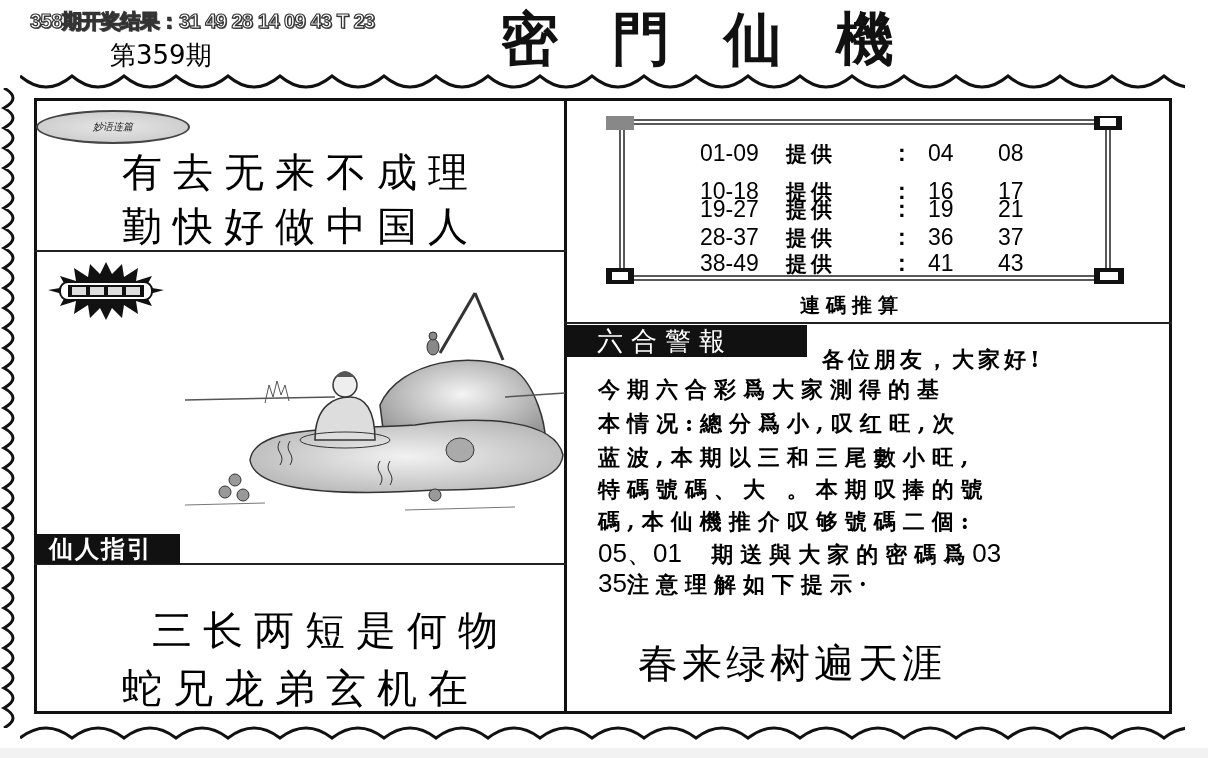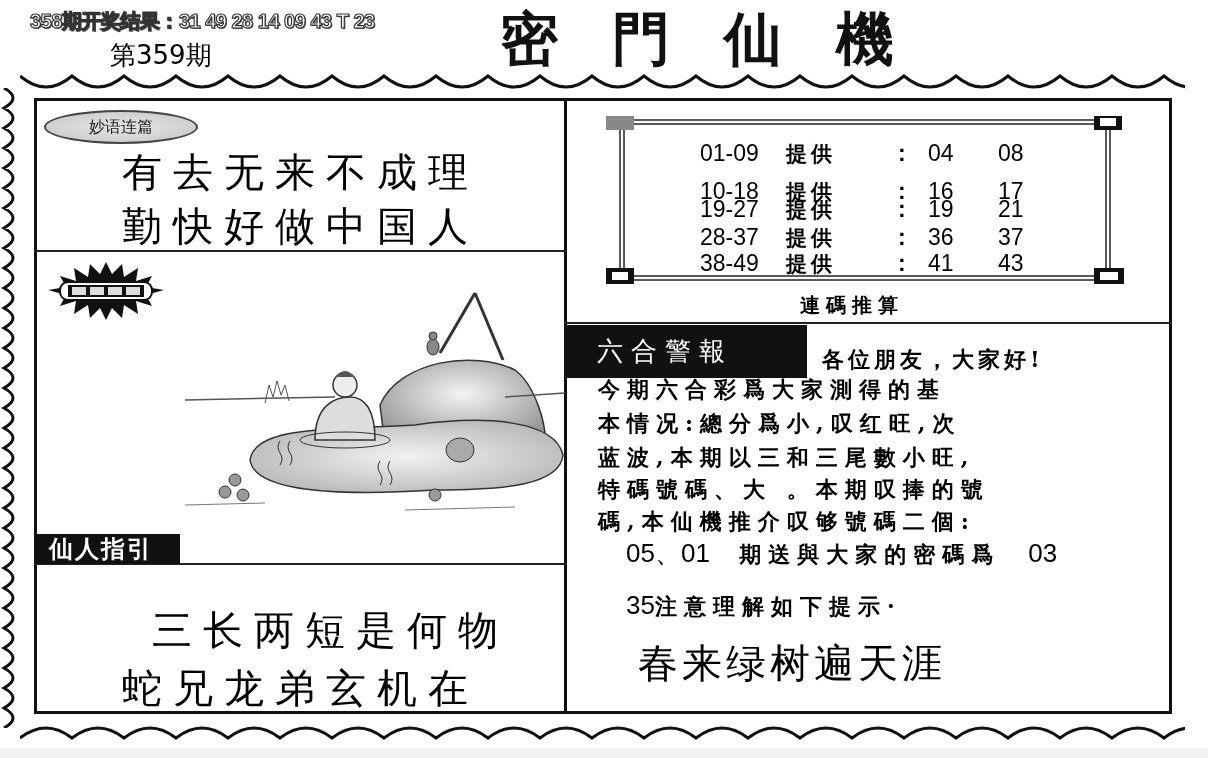--- a/index.html
+++ b/index.html
@@ -24,23 +24,23 @@
     .wave-top { left:20px; top:66px; width:1165px; height:28px; }
     .wave-bottom { left:20px; top:718px; width:1165px; height:30px; }
     .wave-left { left:0px; top:88px; width:24px; height:640px; }
     .footer-strip { left:0; top:748px; width:1208px; height:10px; background:#f2f2f2; }
     
     .outer-frame { left:34px; top:98px; width:1138px; height:616px; border:3px solid #111; box-sizing:border-box; }
     .vdivider { left:564px; top:98px; width:3px; height:616px; background:#111; }
     .hline { height:2px; background:#222; }
     
     .oval-label {
-      left:44px; top:110px; width:150px; height:30px; border:2px solid #444; border-radius:50%;
+      left:36px; top:110px; width:150px; height:30px; border:2px solid #444; border-radius:50%;
       background:radial-gradient(ellipse at center, #e6e6e6 0%, #cfcfcf 70%, #bbb 100%);
-      display:flex; align-items:center; justify-content:center; font-size:16px; color:#222;
+      display:flex; align-items:center; justify-content:center; font-size:10px; font-style:italic; color:#222;
     }
     .poem {
       font-family:"DejaVu Serif", serif; font-size:40px; letter-spacing:11px; line-height:56px; white-space:nowrap;
     }
     
     .burst { left:46px; top:260px; width:120px; height:62px; }
     .scene { left:185px; top:285px; width:380px; height:280px; }
     
     .black-label {
       background:#111; color:#fff; font-weight:bold; white-space:nowrap;
@@ -53,21 +53,21 @@
     }
     .num-row .rng { display:inline-block; width:86px; }
     .num-row .lbl { display:inline-block; width:112px; font-family:"DejaVu Serif", serif; font-weight:900; font-size:21px; letter-spacing:4px; }
     .num-row .colon { display:inline-block; width:30px; font-weight:bold; }
     .num-row .n1 { display:inline-block; width:70px; }
     .sub-title { left:800px; top:292px; font-family:"DejaVu Serif", serif; font-weight:bold; font-size:20px; letter-spacing:6px; }
     
     .article {
       left:598px; font-family:"DejaVu Serif", serif; font-weight:bold; font-size:22px; letter-spacing:7px; white-space:nowrap; line-height:34px;
     }
-    .article .num { font-family:"Liberation Sans", sans-serif; font-weight:normal; font-size:26px; letter-spacing:0;margin-left:28px; }
+    .article .num { font-family:"Liberation Sans", sans-serif; font-weight:normal; font-size:26px; letter-spacing:0; }
     .slogan { left:638px; top:636px; font-family:"DejaVu Serif", serif; font-size:40px; letter-spacing:4px; white-space:nowrap; }
   </style>
 </head>
 <body>
 
 <div class="abs prev-result">
   <span>358期开奖结果：</span><span>31 49 28 14 09 43 T 23</span>
 </div>
 <div class="abs issue">第359期</div>
 <div class="abs main-title">密門仙機</div>
@@ -167,27 +167,27 @@
   <span class="rng">19-27</span><span class="lbl">提供</span><span class="colon">:</span><span class="n1">19</span><span>21</span>
 </div>
 <div class="num-row" style="top:223px;">
   <span class="rng">28-37</span><span class="lbl">提供</span><span class="colon">:</span><span class="n1">36</span><span>37</span>
 </div>
 <div class="num-row" style="top:249px;">
   <span class="rng">38-49</span><span class="lbl">提供</span><span class="colon">:</span><span class="n1">41</span><span>43</span>
 </div>
 <div class="abs sub-title">連碼推算</div>
 
-<div class="abs black-label" style="left:567px; top:325px; width:240px; height:53px; font-family:'DejaVu Serif', serif; font-size:26px; letter-spacing:8px; padding-left:30px; box-sizing:border-box; font-weight:normal;">六合警報</div>
+<div class="abs black-label" style="left:567px; top:325px; width:240px; height:32px; font-family:'DejaVu Serif', serif; font-size:26px; letter-spacing:8px; padding-left:30px; box-sizing:border-box; font-weight:normal;">六合警報</div>
 <div class="abs article" style="left:822px; top:342px; letter-spacing:4px;">各位朋友，大家好!</div>
 <div class="abs article" style="top:372px;">今期六合彩爲大家測得的基</div>
 <div class="abs article" style="top:406px;">本情况:總分爲小,叹红旺,次</div>
 <div class="abs article" style="top:440px;">蓝波,本期以三和三尾數小旺,</div>
 <div class="abs article" style="top:472px;">特碼號碼、大 。本期叹捧的號</div>
 <div class="abs article" style="top:504px;">碼,本仙機推介叹够號碼二個:</div>
 <div class="abs article" style="top:536px;">
   <span class="num">05、01</span>&nbsp;&nbsp;<span>期送與大家的密碼爲</span><span class="num">03</span>
 </div>
-<div class="abs article" style="top:588px;">
+<div class="abs article" style="top:566px;">
   <span class="num">35</span><span>注意理解如下提示·</span>
 </div>
 
 <div class="abs slogan">春来绿树遍天涯</div>
 
 </body></html>

